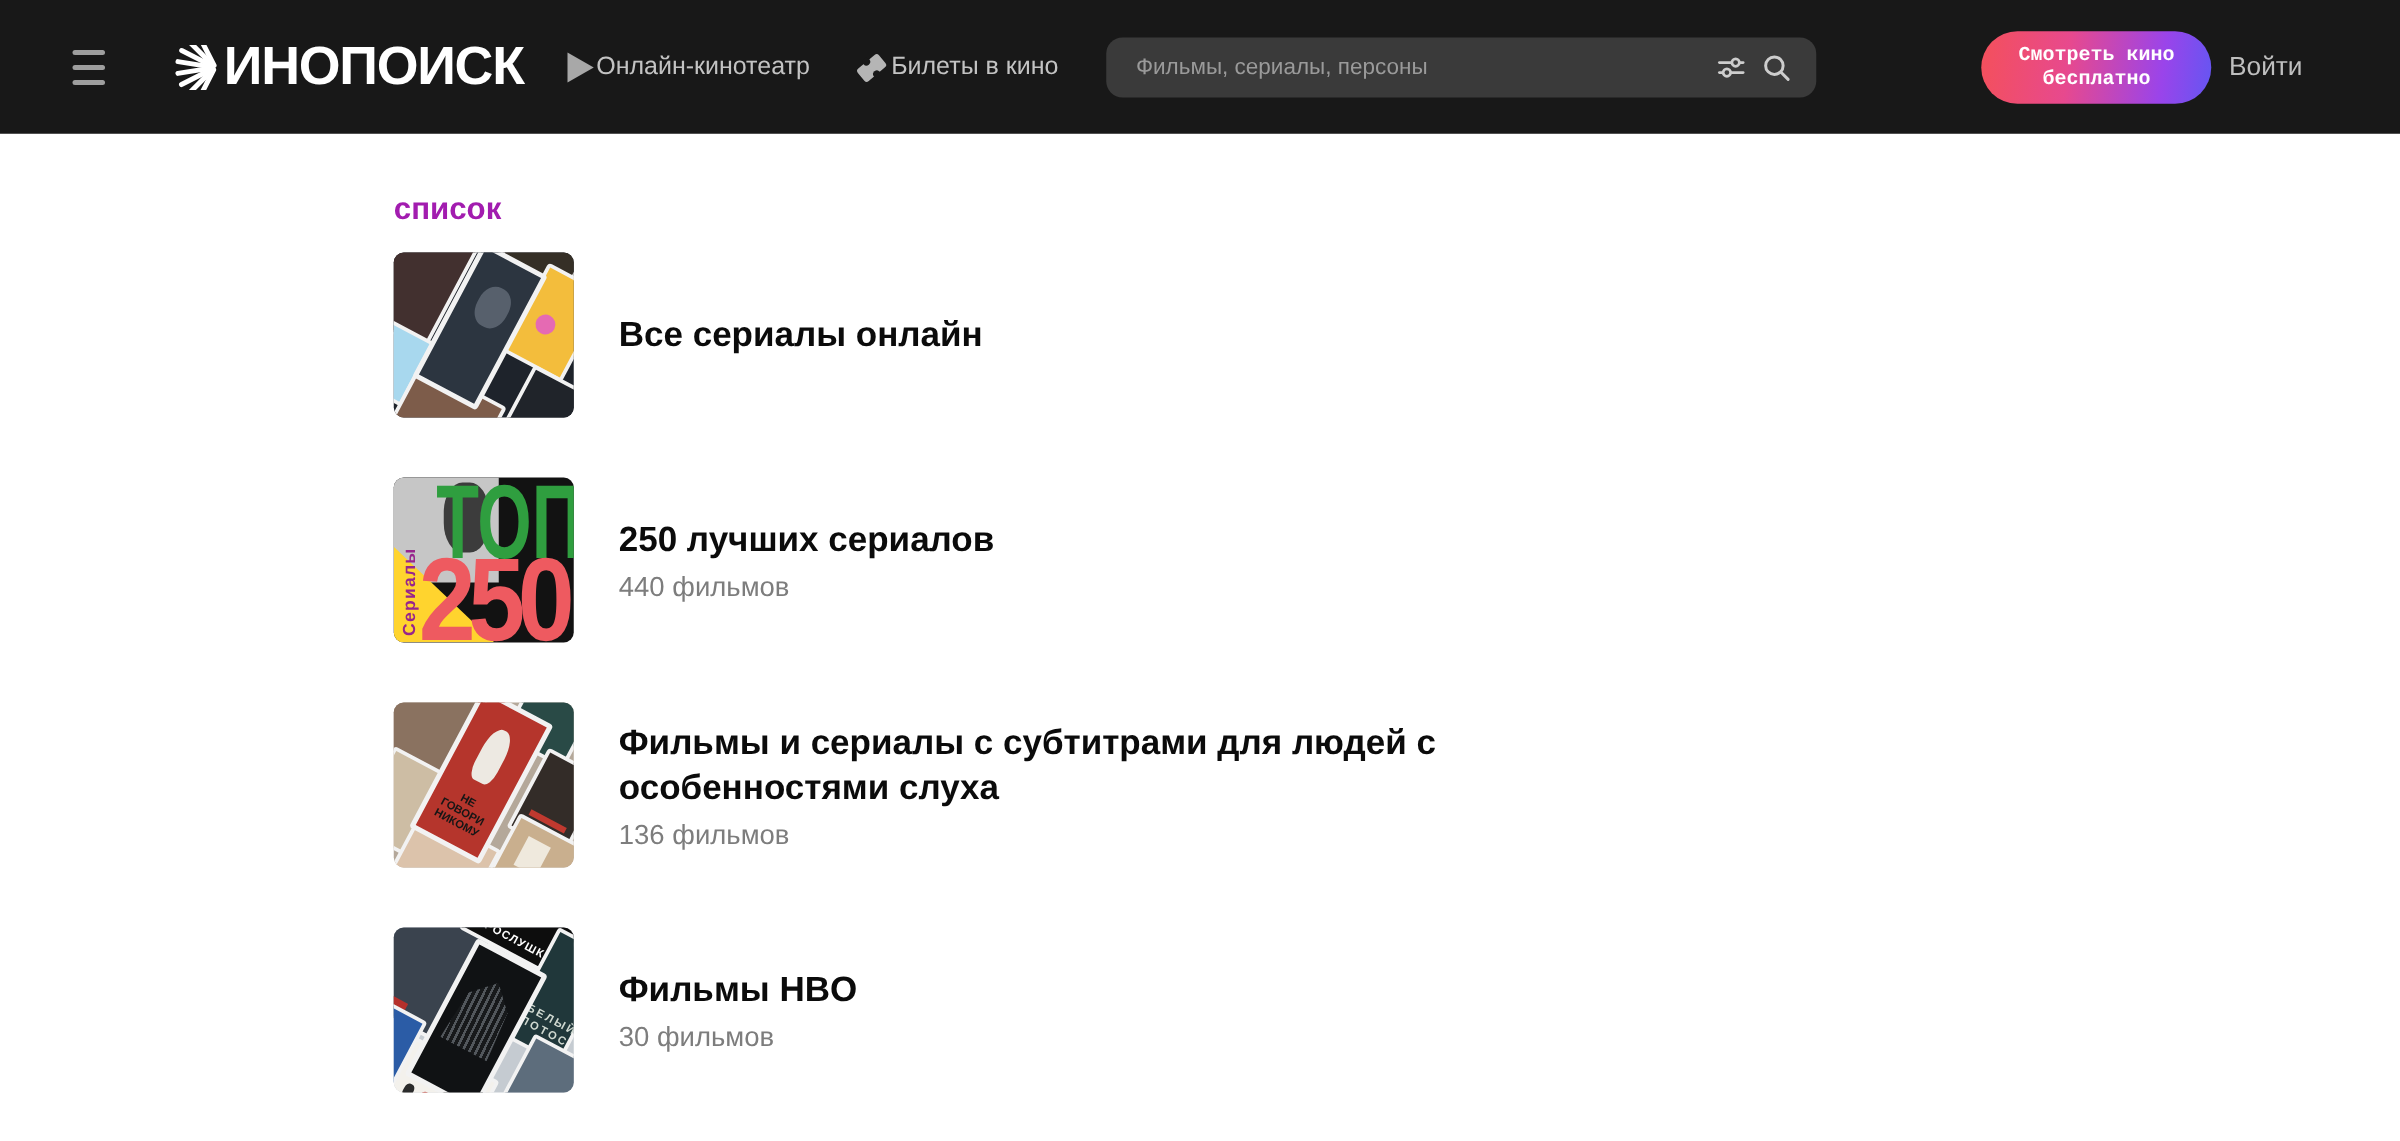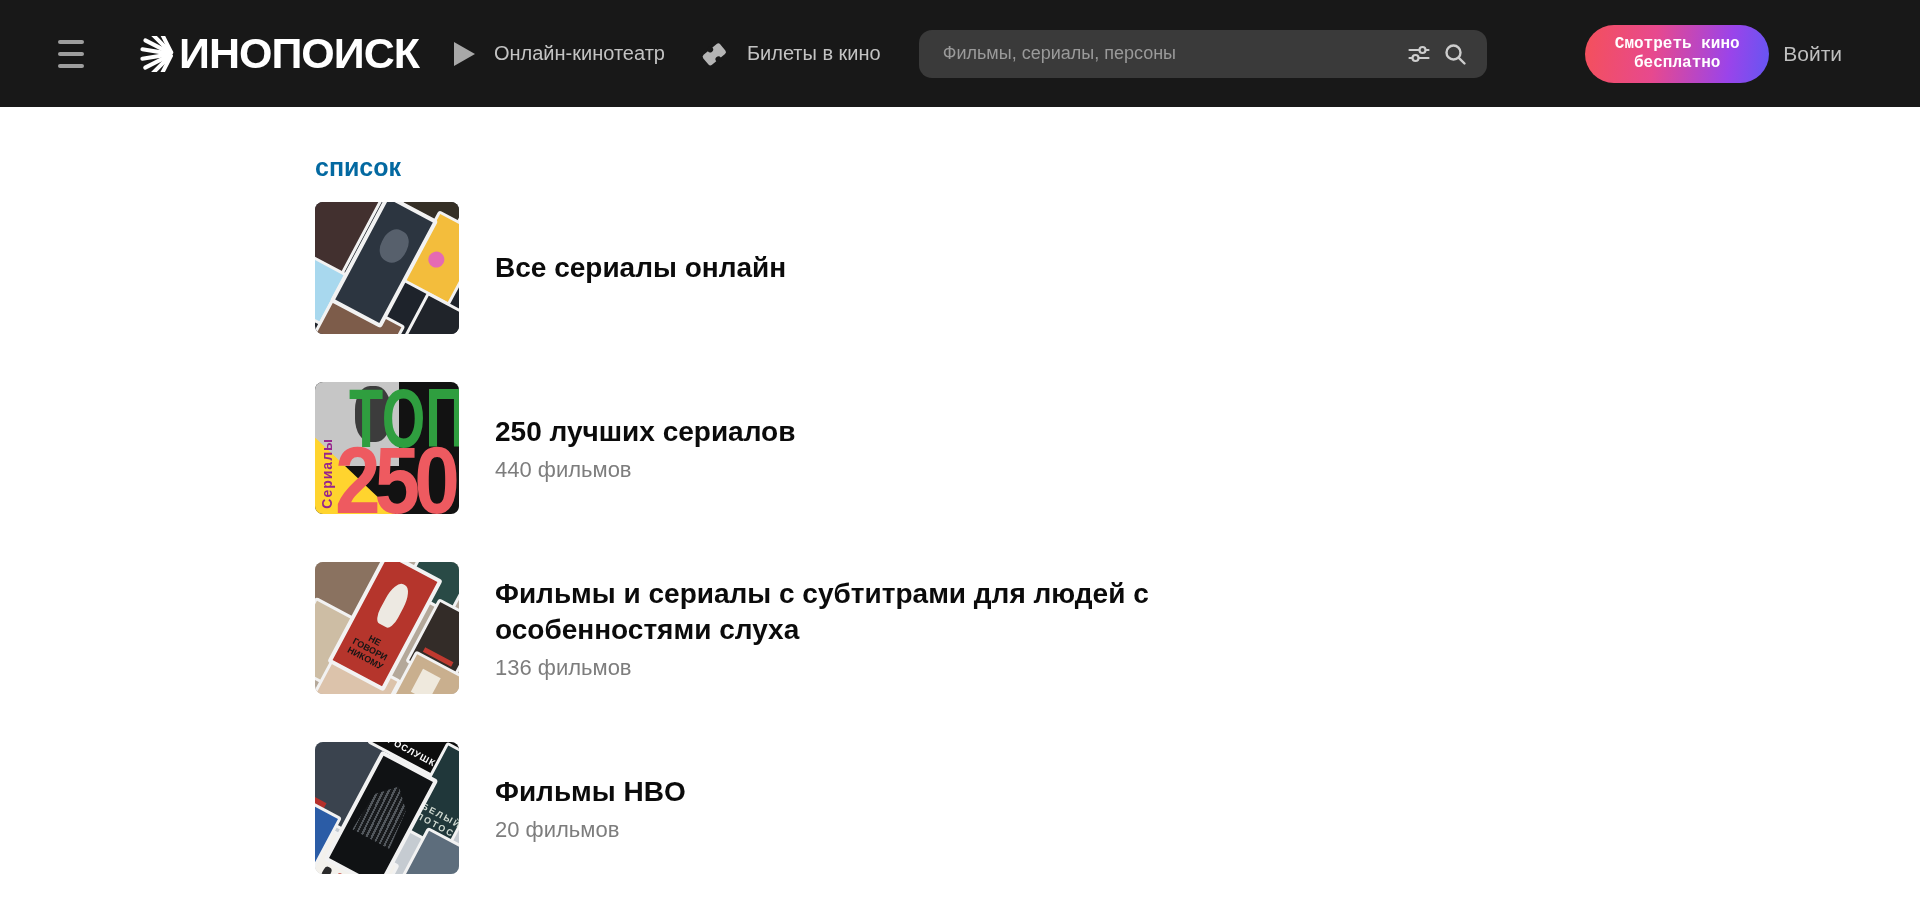--- a/index.html
+++ b/index.html
@@ -32,21 +32,21 @@
   }
   .burst i:nth-child(1){transform:rotate(-63deg);} .burst i:nth-child(2){transform:rotate(-45deg);}
   .burst i:nth-child(3){transform:rotate(-27deg);} .burst i:nth-child(4){transform:rotate(-9deg);}
   .burst i:nth-child(5){transform:rotate(9deg);}  .burst i:nth-child(6){transform:rotate(27deg);}
   .burst i:nth-child(7){transform:rotate(45deg);} .burst i:nth-child(8){transform:rotate(63deg);}
   .logo-text {
     color: #fff; font-size: 43px; font-weight: bold; letter-spacing: -1px; line-height: 1;
   }
 
   .nav-item {
-    display: flex; align-items: center; gap: 17px;
+    display: flex; align-items: center; gap: 0;
     color: #c3c3c3; font-size: 20px; margin-left: 33px; cursor: pointer; flex-shrink: 0;
     white-space: nowrap;
   }
   .nav-item svg { display: block; }
 
   .search {
     margin-left: 38px; width: 568px; height: 48px;
     background: #3a3a3a; border-radius: 13px;
     display: flex; align-items: center;
     padding: 0 14px 0 24px; flex-shrink: 0;
@@ -63,21 +63,21 @@
     background: linear-gradient(97deg, #f4505b 0%, #e7498e 38%, #9a44ea 78%, #6456f2 100%);
     color: #fff; font-size: 16px; font-weight: bold; line-height: 19px;
     font-family: Liberation Mono, monospace;
     display: flex; flex-direction: column; align-items: center; justify-content: center;
     cursor: pointer; flex-shrink: 0;
   }
   .login { margin-left: 14px; color: #bfbfbf; font-size: 21px; cursor: pointer; flex-shrink: 0; }
 
   
   .main { padding: 45px 0 0 315px; }
-  .section-title { font-size: 25px; font-weight: bold; color: #0369a1; line-height: 30px; margin-bottom: 20px; }
+  .section-title { font-size: 25px; font-weight: bold; color: #a21caf; line-height: 30px; margin-bottom: 20px; }
 
   .list-item { display: flex; align-items: center; margin-bottom: 48px; cursor: pointer; }
   .thumb {
     width: 144px; height: 132px; border-radius: 8px; overflow: hidden;
     position: relative; flex-shrink: 0;
   }
   .item-text { margin-left: 36px; max-width: 705px; }
   .item-title { font-size: 28px; font-weight: bold; color: #0b0b0b; line-height: 36px; }
   .item-subtitle { font-size: 22px; color: #7d7d7d; margin-top: 7px; }
   .item-subtitle:empty { display: none; }
@@ -303,16 +303,16 @@
       <div class="strip s6">
           <i></i>
         </div>
       <div class="strip s7"></div>
       <div class="strip s3">
           <div class="throne"></div>
         </div>
     </div>
     <div class="item-text">
       <div class="item-title">Фильмы HBO</div>
-      <p class="item-subtitle">20 фильмов</p>
+      <p class="item-subtitle">30 фильмов</p>
     </div>
   </div>
 </main>
 
 </body></html>

